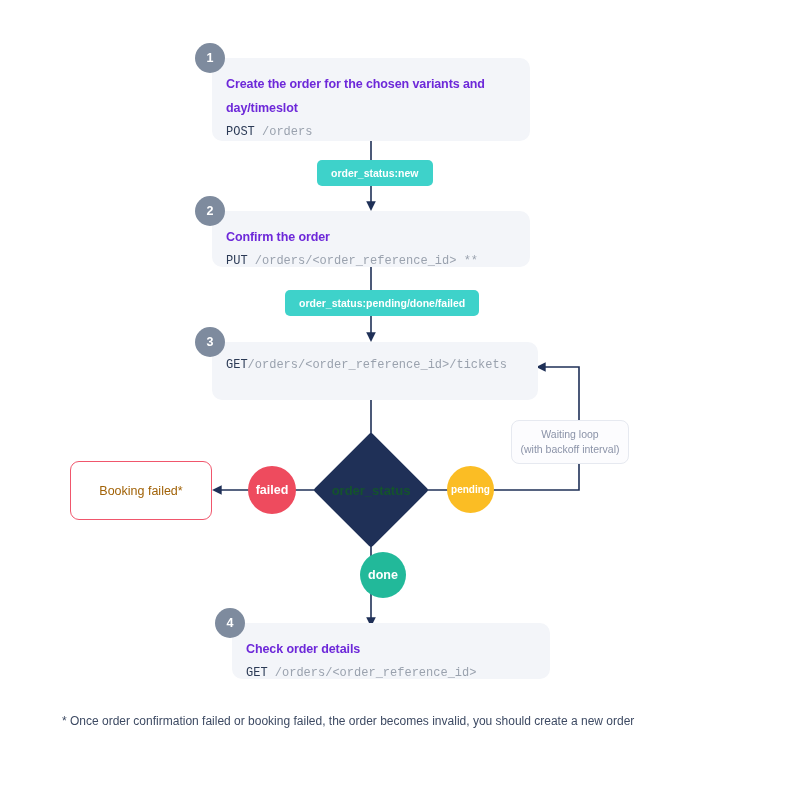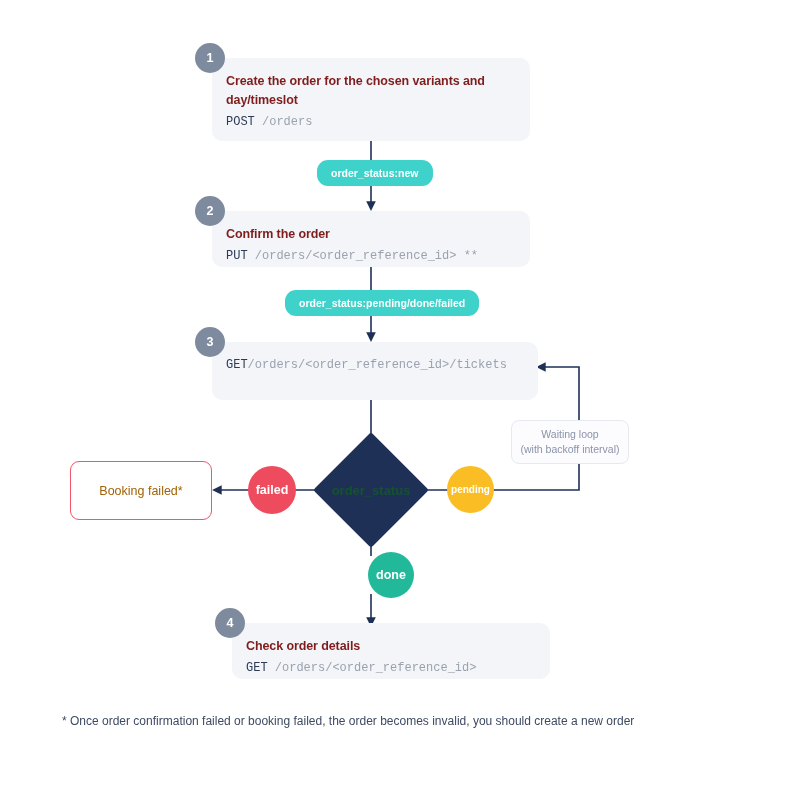--- a/index.html
+++ b/index.html
@@ -30,24 +30,24 @@
 
   
   .step-card {
     position: absolute;
     background: #f3f5f9;
     border-radius: 10px;
     box-sizing: border-box;
     padding: 14px 16px 14px 14px;
   }
   .step-title {
-    color: #7f1d1d;
+    color: #6d28d9;
     font-size: 12.5px;
     font-weight: bold;
-    line-height: 19px;
+    line-height: 24px;
     letter-spacing: -0.1px;
     margin: 0 0 3px 0;
   }
   .step-code {
     font-family: "Liberation Mono", monospace;
     font-size: 12px;
     line-height: 18px;
     color: #9aa2ae;
     white-space: pre;
   }
@@ -69,21 +69,21 @@
     z-index: 5;
   }
 
   
   .pill {
     position: absolute;
     background: #3ed2ca;
     color: #ffffff;
     font-size: 10.5px;
     font-weight: bold;
-    border-radius: 11px;
+    border-radius: 5px;
     height: 26px;
     display: flex;
     align-items: center;
     justify-content: center;
     padding: 0 14px;
     box-sizing: border-box;
     white-space: nowrap;
     z-index: 4;
   }
 
@@ -227,21 +227,21 @@
     <span>(with backoff interval)</span>
   </div>
 
   <div class="diamond-wrap" style="left:313px; top:432px; width:116px; height:116px;">
     <div class="diamond" style="margin:17px 0 0 17px;"></div>
     <div class="diamond-label">order_status</div>
   </div>
 
   <div class="circle failed" style="left:248px; top:466px; width:48px; height:48px;">failed</div>
   <div class="circle pending" style="left:447px; top:466px; width:47px; height:47px;">pending</div>
-  <div class="circle done" style="left:368px; top:552px; width:46px; height:46px;">done</div>
+  <div class="circle done" style="left:360px; top:552px; width:46px; height:46px;">done</div>
 
   <div class="fail-box" style="left:70px; top:461px; width:142px; height:59px;">Booking failed*</div>
 
   <div class="badge" style="left:215px; top:608px;">4</div>
   <div class="step-card" style="left:232px; top:623px; width:318px; height:56px;">
     <div class="step-title">Check order details</div>
     <div class="step-code"><span class="verb">GET</span><span> /orders/&lt;order_reference_id&gt;</span></div>
   </div>
 
   <div class="footnote" style="left:62px; top:712px;">* Once order confirmation failed or booking failed, the order becomes invalid, you should create a new order</div>

